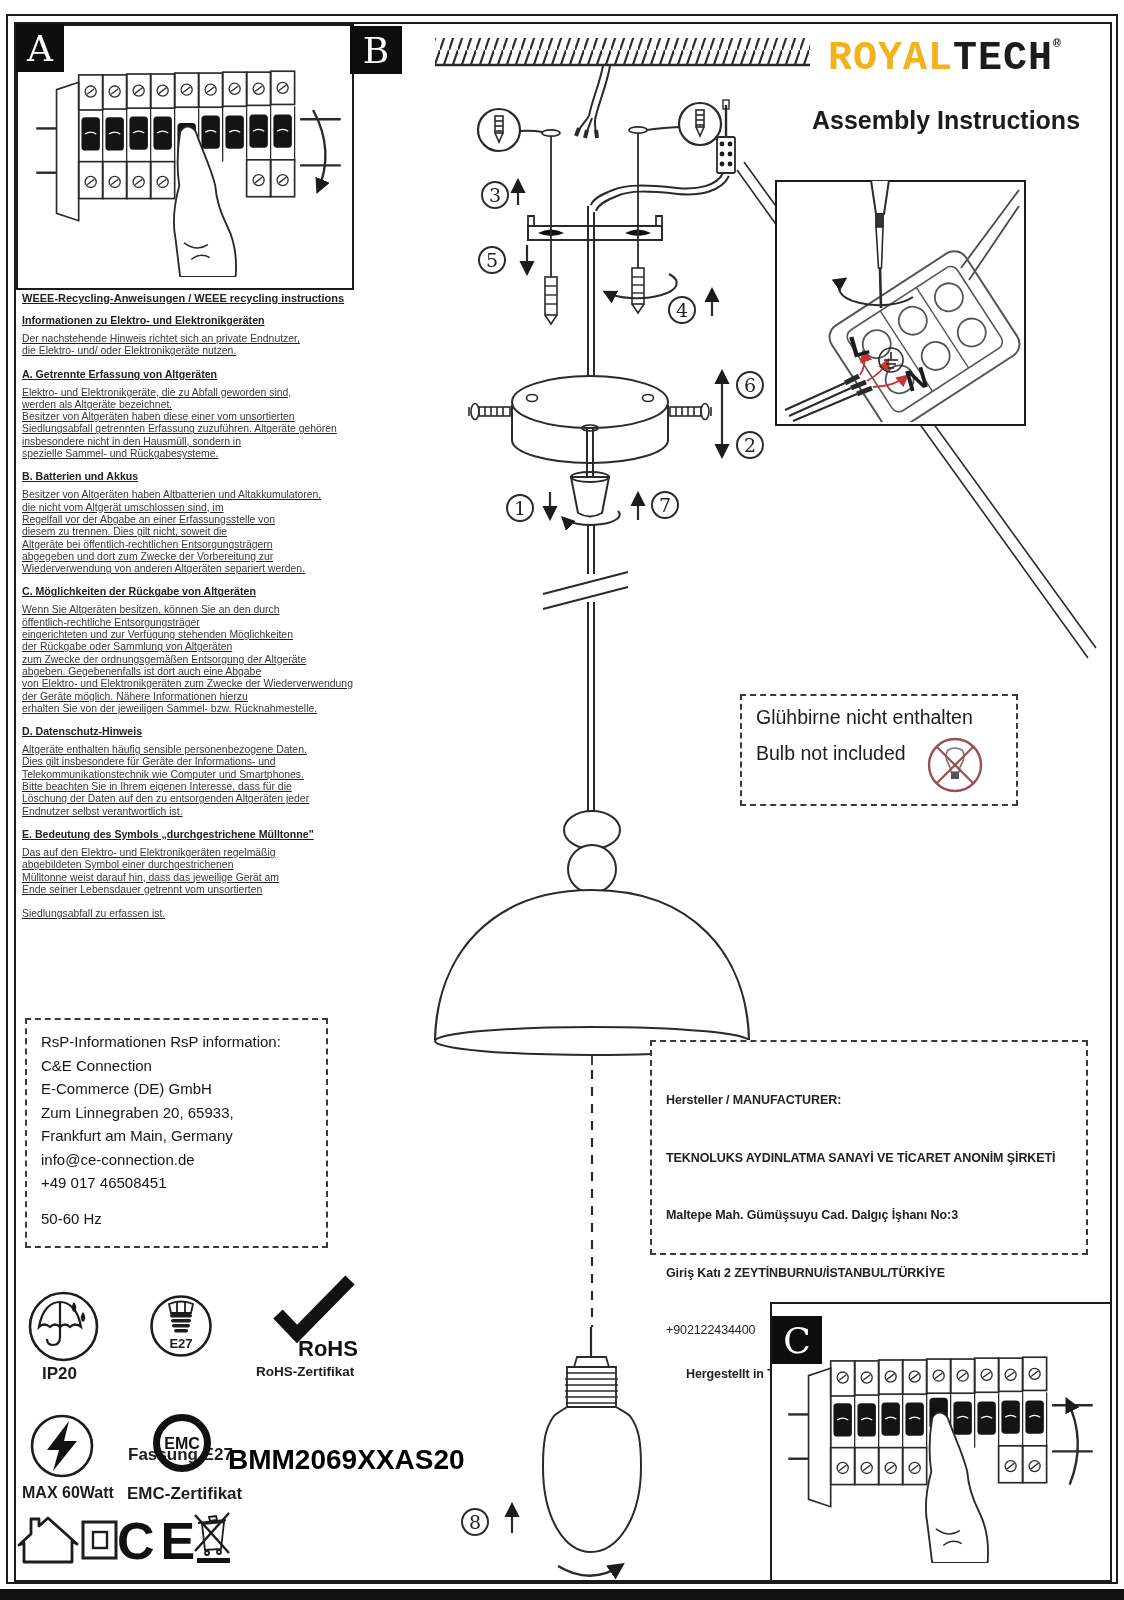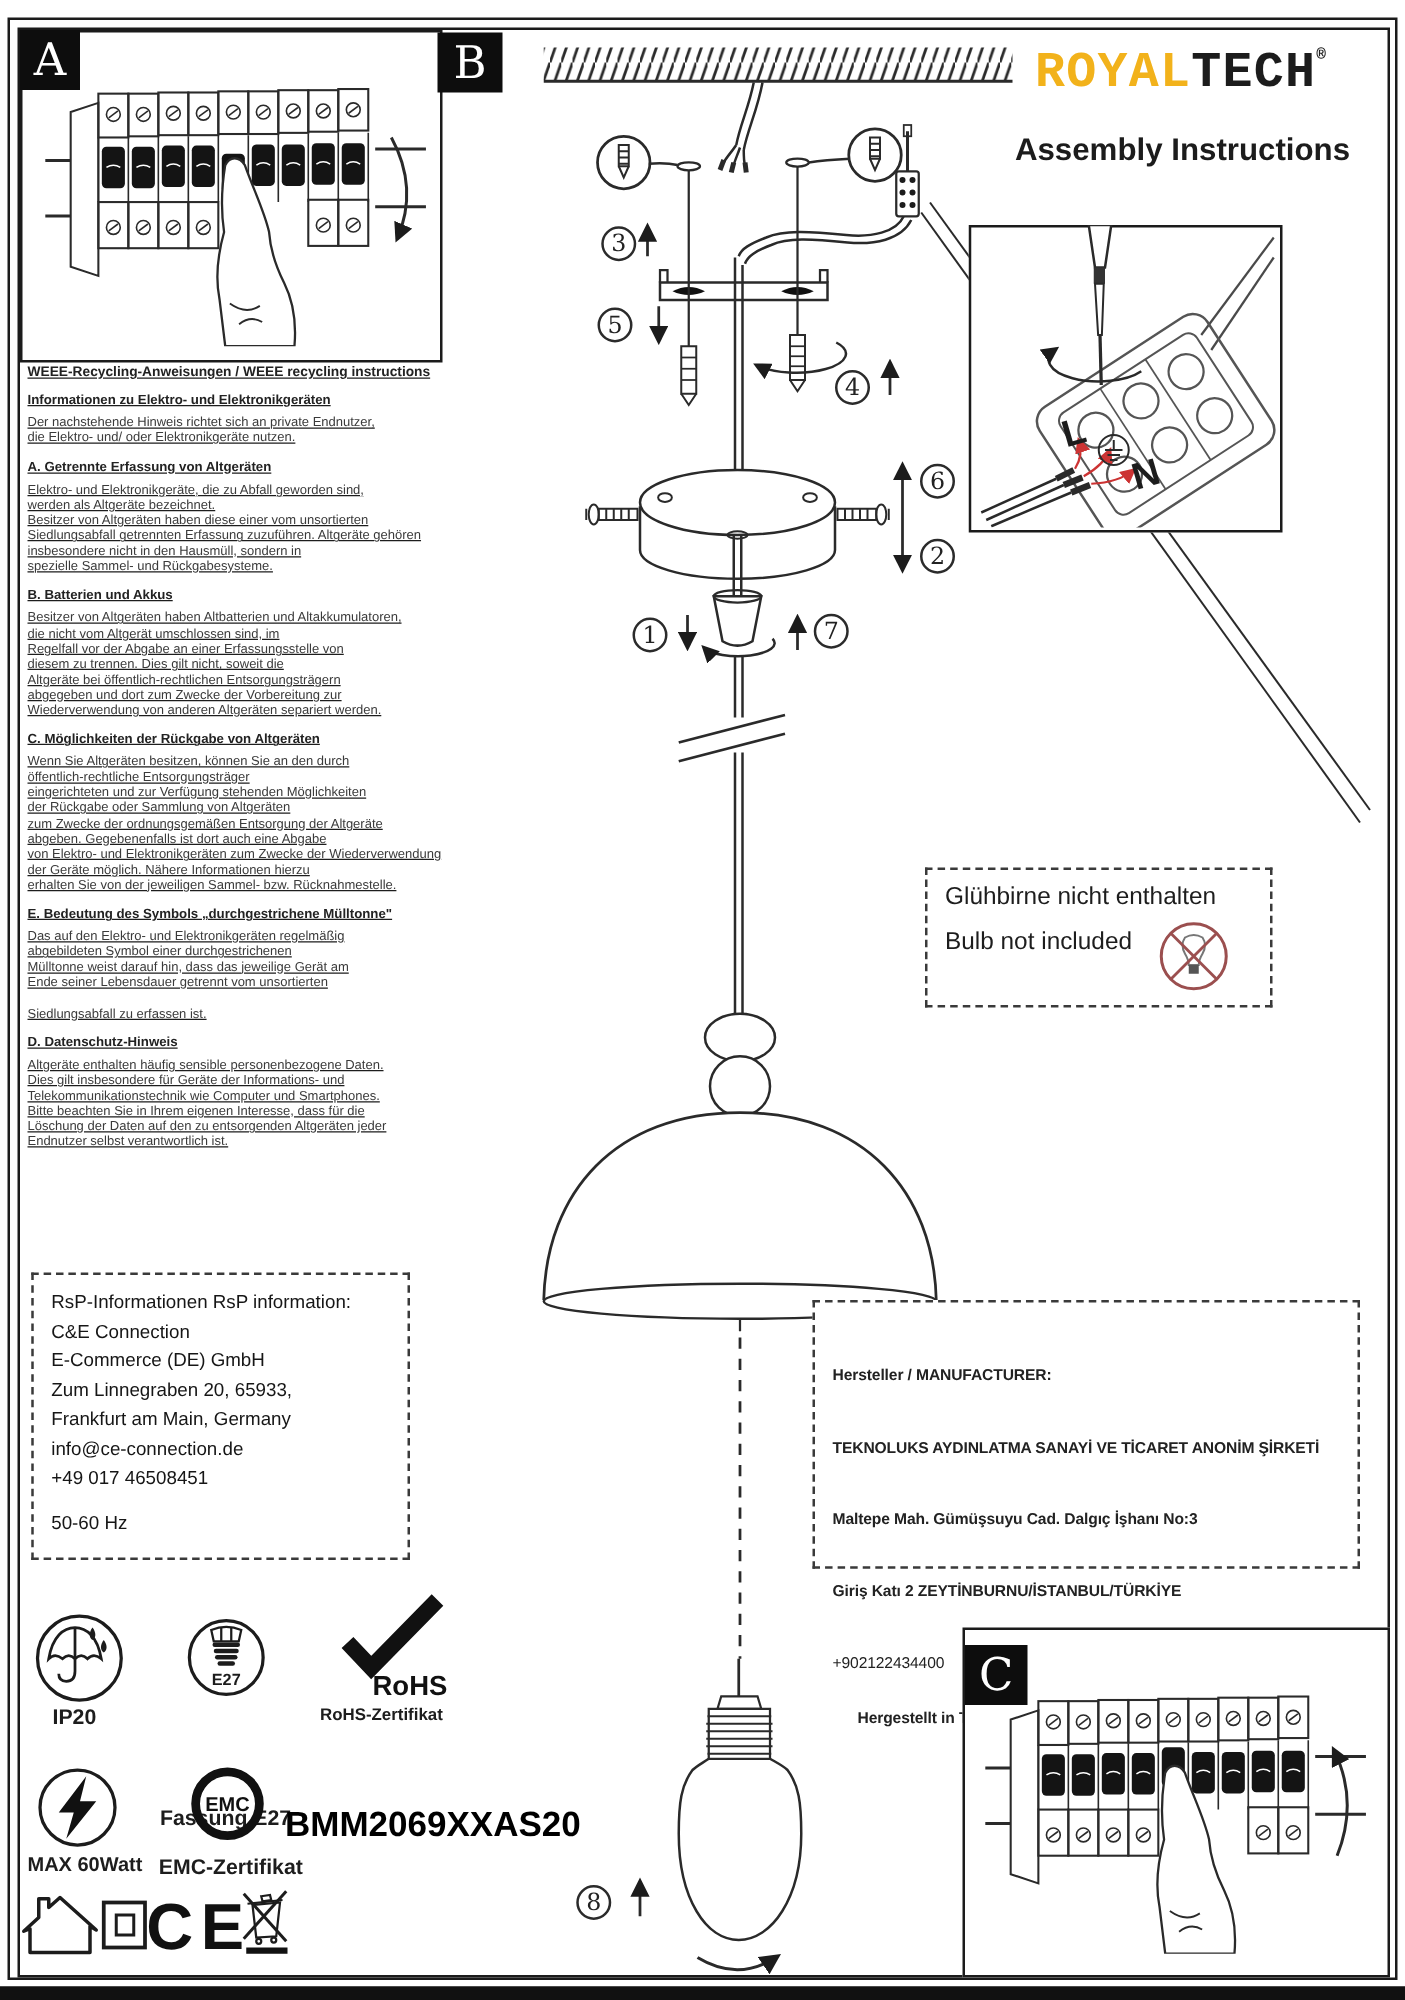--- a/index.html
+++ b/index.html
@@ -466,36 +466,36 @@
 öffentlich-rechtliche Entsorgungsträger
 eingerichteten und zur Verfügung stehenden Möglichkeiten
 der Rückgabe oder Sammlung von Altgeräten
 zum Zwecke der ordnungsgemäßen Entsorgung der Altgeräte
 abgeben. Gegebenenfalls ist dort auch eine Abgabe
 von Elektro- und Elektronikgeräten zum Zwecke der Wiederverwendung
 der Geräte möglich. Nähere Informationen hierzu
 erhalten Sie von der jeweiligen Sammel- bzw. Rücknahmestelle.</div>
       </div>
     <div class="wsec">
-        <div class="wh">E. Bedeutung des Symbols „durchgestrichene Mülltonne"</div>
-        <div class="wb">Das auf den Elektro- und Elektronikgeräten regelmäßig
-abgebildeten Symbol einer durchgestrichenen
-Mülltonne weist darauf hin, dass das jeweilige Gerät am
-Ende seiner Lebensdauer getrennt vom unsortierten
-
-Siedlungsabfall zu erfassen ist.</div>
-      </div>
-    <div class="wsec">
         <div class="wh">D. Datenschutz-Hinweis</div>
         <div class="wb">Altgeräte enthalten häufig sensible personenbezogene Daten.
 Dies gilt insbesondere für Geräte der Informations- und
 Telekommunikationstechnik wie Computer und Smartphones.
 Bitte beachten Sie in Ihrem eigenen Interesse, dass für die
 Löschung der Daten auf den zu entsorgenden Altgeräten jeder
 Endnutzer selbst verantwortlich ist.</div>
+      </div>
+    <div class="wsec">
+        <div class="wh">E. Bedeutung des Symbols „durchgestrichene Mülltonne"</div>
+        <div class="wb">Das auf den Elektro- und Elektronikgeräten regelmäßig
+abgebildeten Symbol einer durchgestrichenen
+Mülltonne weist darauf hin, dass das jeweilige Gerät am
+Ende seiner Lebensdauer getrennt vom unsortierten
+
+Siedlungsabfall zu erfassen ist.</div>
       </div>
   </div>
 
   <div class="dashed" style="left:740px;top:694px;width:274px;height:108px;z-index:3;">
     <div class="abs" style="left:14px;top:10px;font-size:19.5px;color:#1d1d1d;">Glühbirne nicht enthalten</div>
     <div class="abs" style="left:14px;top:46px;font-size:19.5px;color:#1d1d1d;">Bulb not included</div>
     <svg class="abs" style="left:184px;top:40px;" width="58" height="58" viewBox="0 0 58 58">
       <circle cx="29" cy="29" r="26" fill="none" stroke="#9B4F4F" stroke-width="2.4"></circle>
       <g stroke="#777" stroke-width="1.6" fill="none">
         <path d="M22,14 Q29,10 36,14 Q40,20 36,27 Q33,32 33,36 L25,36 Q25,32 22,27 Q18,20 22,14 Z"></path>

